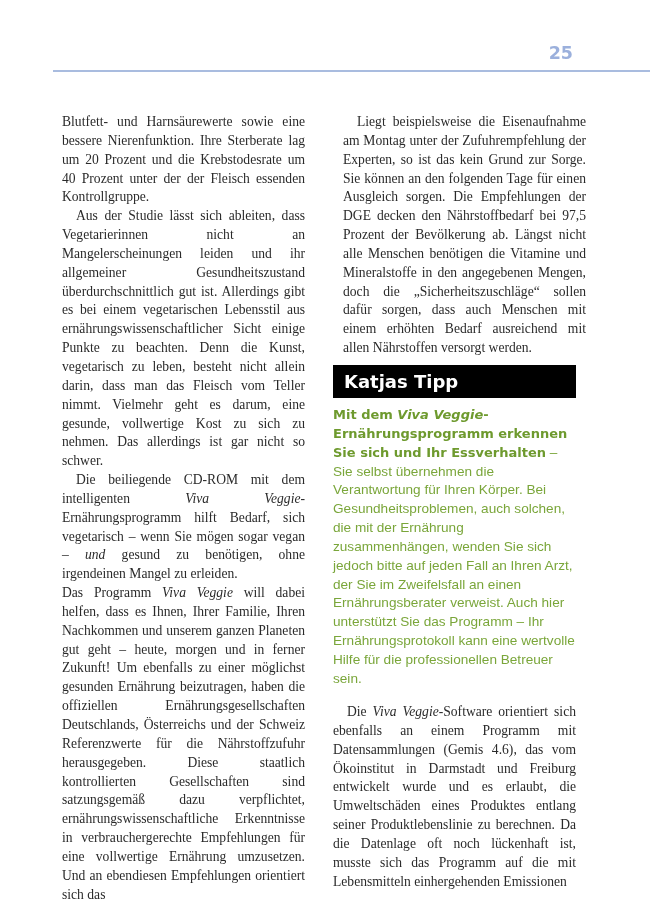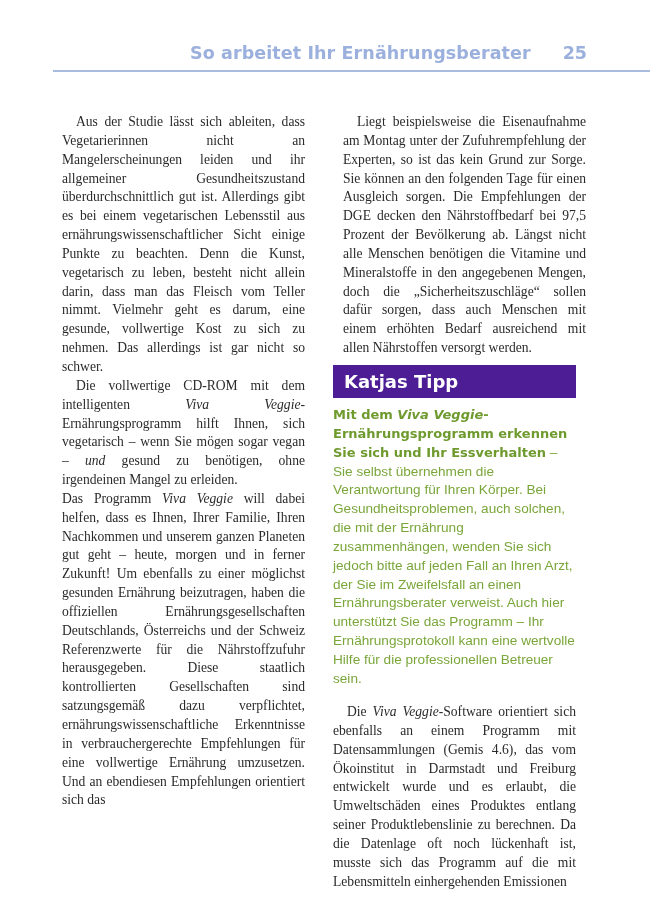--- a/index.html
+++ b/index.html
@@ -1,53 +1,53 @@
 <!DOCTYPE html>
 <html><head>
 <meta charset="utf-8">
 <style>
   html, body { margin: 0; padding: 0; background: #ffffff; }
   body { width: 650px; height: 908px; position: relative; overflow: hidden; font-family: "DejaVu Serif", "Liberation Serif", serif; }
   .running-head { position: absolute; top: 43px; left: 190px; width: 400px; height: 22px; font-family: "DejaVu Sans", "Liberation Sans", sans-serif; font-weight: bold; color: #9bb0dc; font-size: 17.5px; white-space: nowrap; }
   .running-head .title { position: absolute; left: 0; top: 0; letter-spacing: 0.1px; }
-  .running-head .pageno { position: absolute; right: 3px; top: 0; }
+  .running-head .pageno { position: absolute; right: 17px; top: 0; }
   .head-rule { position: absolute; top: 70px; left: 53px; right: 0; height: 2px; background: #a9bcdf; }
 
   .col { position: absolute; top: 113px; width: 243px; font-family: "Liberation Serif", serif; font-size: 13.6px; line-height: 18.85px; color: #2a2a2a; }
   .col-left { left: 62px; }
   .col-right { left: 343px; }
   .col p { margin: 0; text-align: justify; hyphens: manual; }
   .col p.indent { text-indent: 14px; }
   .col p.noindent { text-indent: 0; }
   .col i { font-style: italic; }
 
   .section-heading { font-family: "DejaVu Sans", "Liberation Sans", sans-serif; font-weight: bold; color: #3f9bc7; font-size: 16.6px; line-height: 20px; margin: 24px 0 12px 0; }
   .section-heading i { font-style: italic; }
 
   .tip-box { position: absolute; left: 333px; top: 365px; width: 243px; }
-  .tip-header { background: #4c1d95; height: 33px; color: #ffffff; font-family: "DejaVu Sans", "Liberation Sans", sans-serif; font-weight: bold; font-size: 18px; line-height: 33px; padding-left: 11px; }
+  .tip-header { background: #000000; height: 33px; color: #ffffff; font-family: "DejaVu Sans", "Liberation Sans", sans-serif; font-weight: bold; font-size: 18px; line-height: 33px; padding-left: 11px; }
   .tip-body { margin-top: 8px; font-family: "Liberation Sans", sans-serif; font-size: 13.6px; line-height: 18.85px; color: #7aa63a; }
   .tip-body b { font-family: "DejaVu Sans", "Liberation Sans", sans-serif; font-weight: bold; font-size: 13px; color: #6e9a2e; }
   .tip-body b i { font-style: italic; }
 
   .col-right-lower { position: absolute; top: 675px; left: 333px; width: 243px; font-family: "Liberation Serif", serif; font-size: 13.6px; line-height: 18.85px; color: #2a2a2a; margin-top: 28px; }
   .col-right-lower p { margin: 0; text-align: justify; text-indent: 14px; }
 </style>
 </head>
 <body>
 
 <div class="running-head">
-  <span class="title">So arbeitet Ihr Ernährungsberater</span>
   <span class="pageno">25</span>
 </div>
 <div class="head-rule"></div>
 
 <div class="col col-left">
+  <p class="noindent">Blutfett- und Harnsäurewerte sowie eine bessere Nierenfunktion. Ihre Sterberate lag um 20 Prozent und die Krebstodesrate um 40 Prozent unter der der Fleisch essenden Kontrollgruppe.</p>
   <p class="indent">Aus der Studie lässt sich ableiten, dass Vegetarierinnen nicht an Mangelerscheinungen leiden und ihr allgemeiner Gesundheitszustand überdurchschnittlich gut ist. Allerdings gibt es bei einem vegetarischen Lebensstil aus ernährungswissenschaftlicher Sicht einige Punkte zu beachten. Denn die Kunst, vegetarisch zu leben, besteht nicht allein darin, dass man das Fleisch vom Teller nimmt. Vielmehr geht es darum, eine gesunde, vollwertige Kost zu sich zu nehmen. Das allerdings ist gar nicht so schwer.</p>
-  <p class="indent"><span>Die vollwertige CD-ROM mit dem intelligenten </span><i>Viva Veggie</i><span>-Ernährungsprogramm hilft Ihnen, sich vegetarisch – wenn Sie mögen sogar vegan – </span><i>und</i><span> gesund zu benötigen, ohne irgendeinen Mangel zu erleiden.</span></p>
+  <p class="indent"><span>Die beiliegende CD-ROM mit dem intelligenten </span><i>Viva Veggie</i><span>-Ernährungsprogramm hilft Bedarf, sich vegetarisch – wenn Sie mögen sogar vegan – </span><i>und</i><span> gesund zu benötigen, ohne irgendeinen Mangel zu erleiden.</span></p>
 
 
   <p class="noindent"><span>Das Programm </span><i>Viva Veggie</i><span> will dabei helfen, dass es Ihnen, Ihrer Familie, Ihren Nachkommen und unserem ganzen Planeten gut geht – heute, morgen und in ferner Zukunft! Um ebenfalls zu einer möglichst gesunden Ernährung beizutragen, haben die offiziellen Ernährungsgesellschaften Deutschlands, Österreichs und der Schweiz Referenzwerte für die Nährstoffzufuhr herausgegeben. Diese staatlich kontrollierten Gesellschaften sind satzungsgemäß dazu verpflichtet, ernährungswissenschaftliche Erkenntnisse in verbrauchergerechte Empfehlungen für eine vollwertige Ernährung umzusetzen. Und an ebendiesen Empfehlungen orientiert sich das </span></p>
 </div>
 
 <div class="col col-right">
   <p class="indent">Liegt beispielsweise die Eisenaufnahme am Montag unter der Zufuhrempfehlung der Experten, so ist das kein Grund zur Sorge. Sie können an den folgenden Tage für einen Ausgleich sorgen. Die Empfehlungen der DGE decken den Nährstoffbedarf bei 97,5 Prozent der Bevölkerung ab. Längst nicht alle Menschen benötigen die Vitamine und Mineralstoffe in den angegebenen Mengen, doch die „Sicherheitszuschläge“ sollen dafür sorgen, dass auch Menschen mit einem erhöhten Bedarf ausreichend mit allen Nährstoffen versorgt werden.</p>
 </div>
 
 <div class="tip-box">

